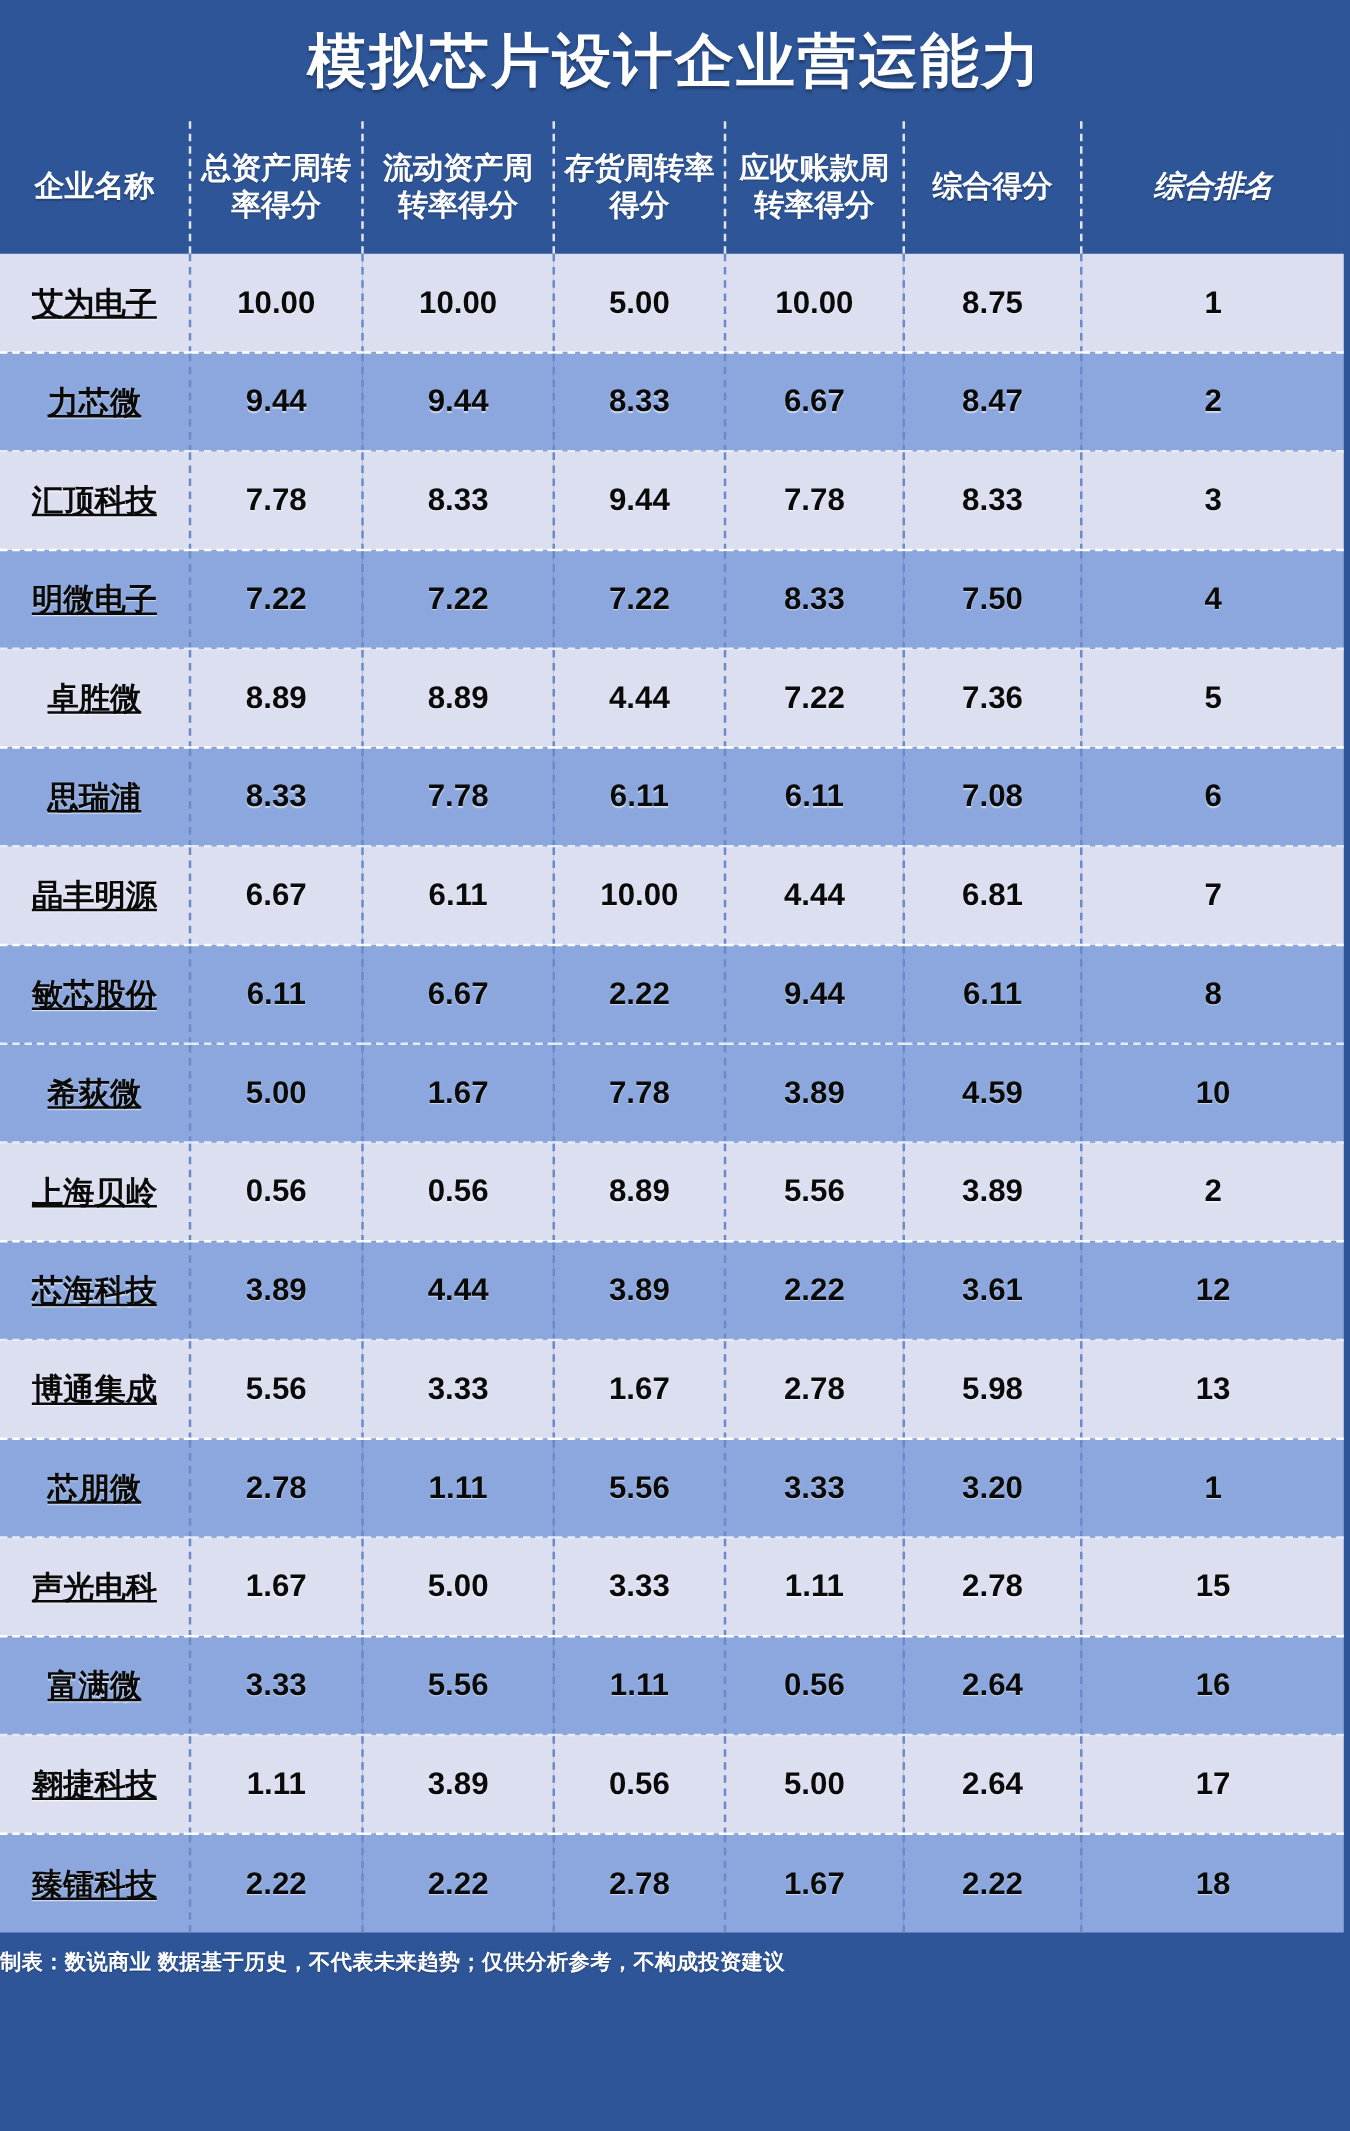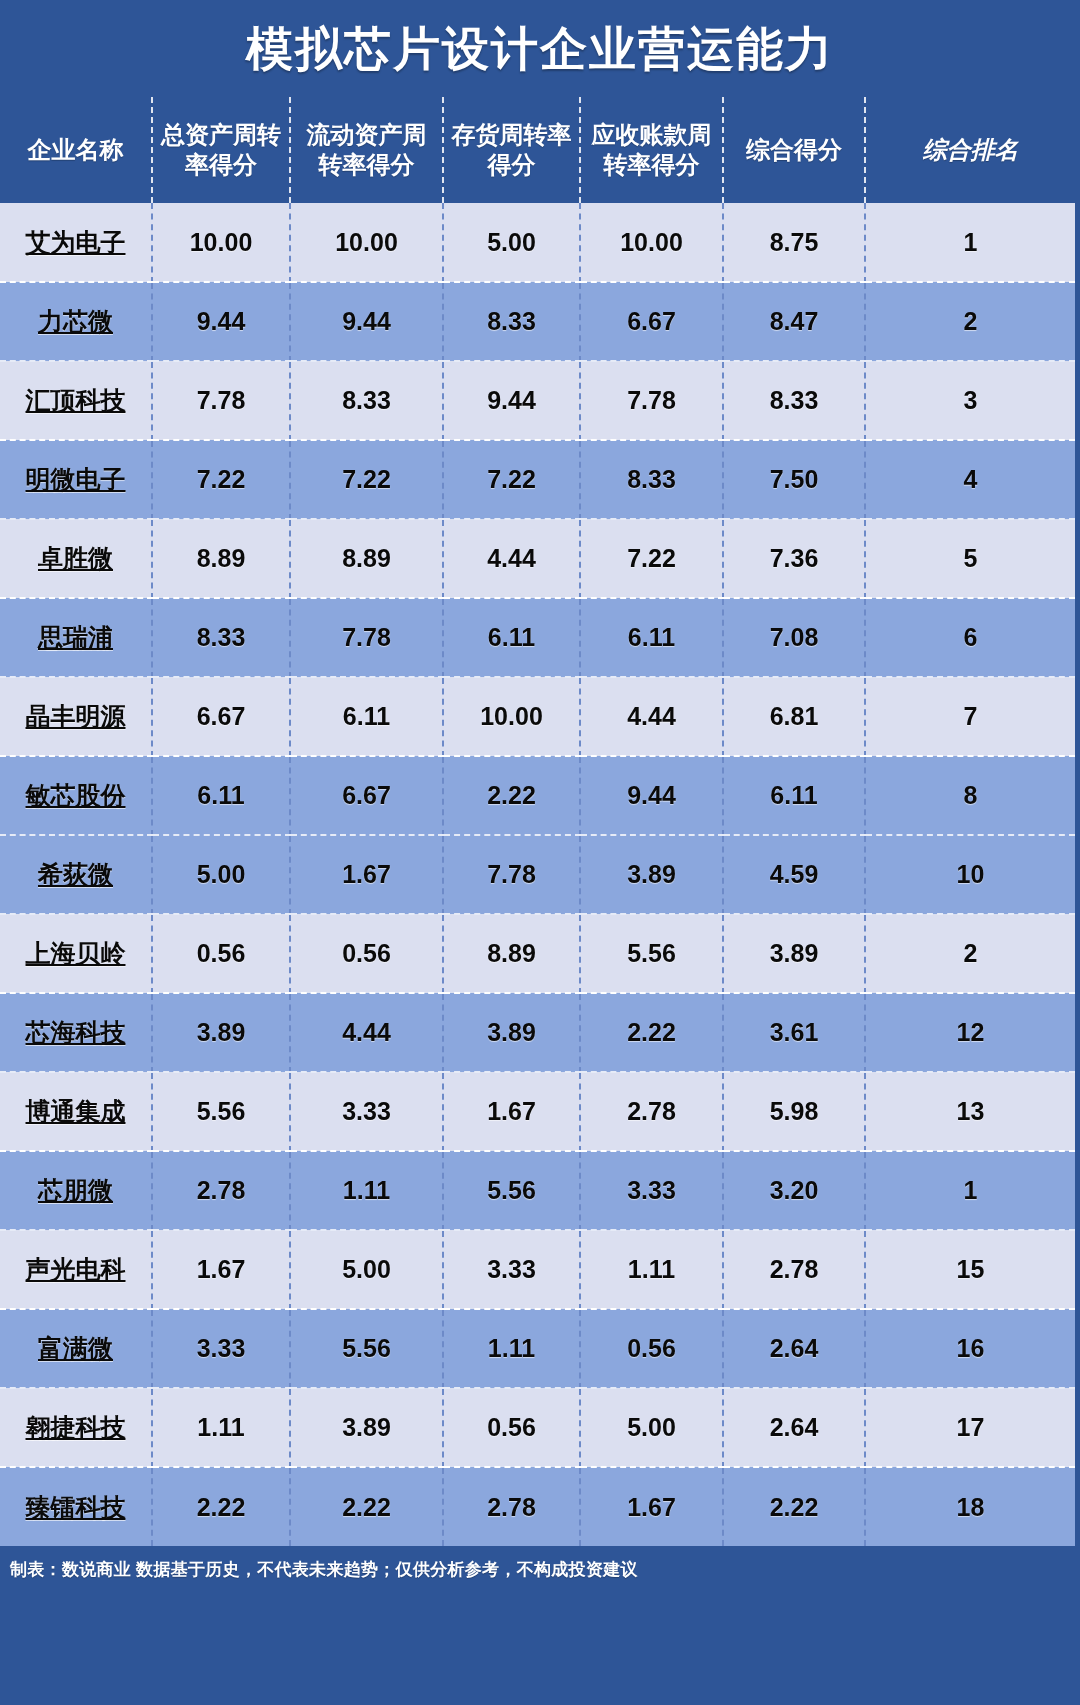--- a/index.html
+++ b/index.html
@@ -91,21 +91,20 @@
   tbody tr.even td { border-bottom: 2px dashed #e6ebf7; }
   tbody tr:last-child td { border-bottom: none; }
 
   td.name-cell { font-size: 25px; text-decoration: underline; }
 
   .footer {
     flex: 1 1 auto;
     background: #2e5597;
     display: flex;
     align-items: center;
-    padding-left: 10px;
     box-sizing: border-box;
   }
   .footer-note {
     color: #ffffff;
     font-size: 17px;
     font-weight: bold;
     letter-spacing: 0.3px;
     text-shadow: 0 1px 1px rgba(0,0,0,0.25);
   }
 </style>

